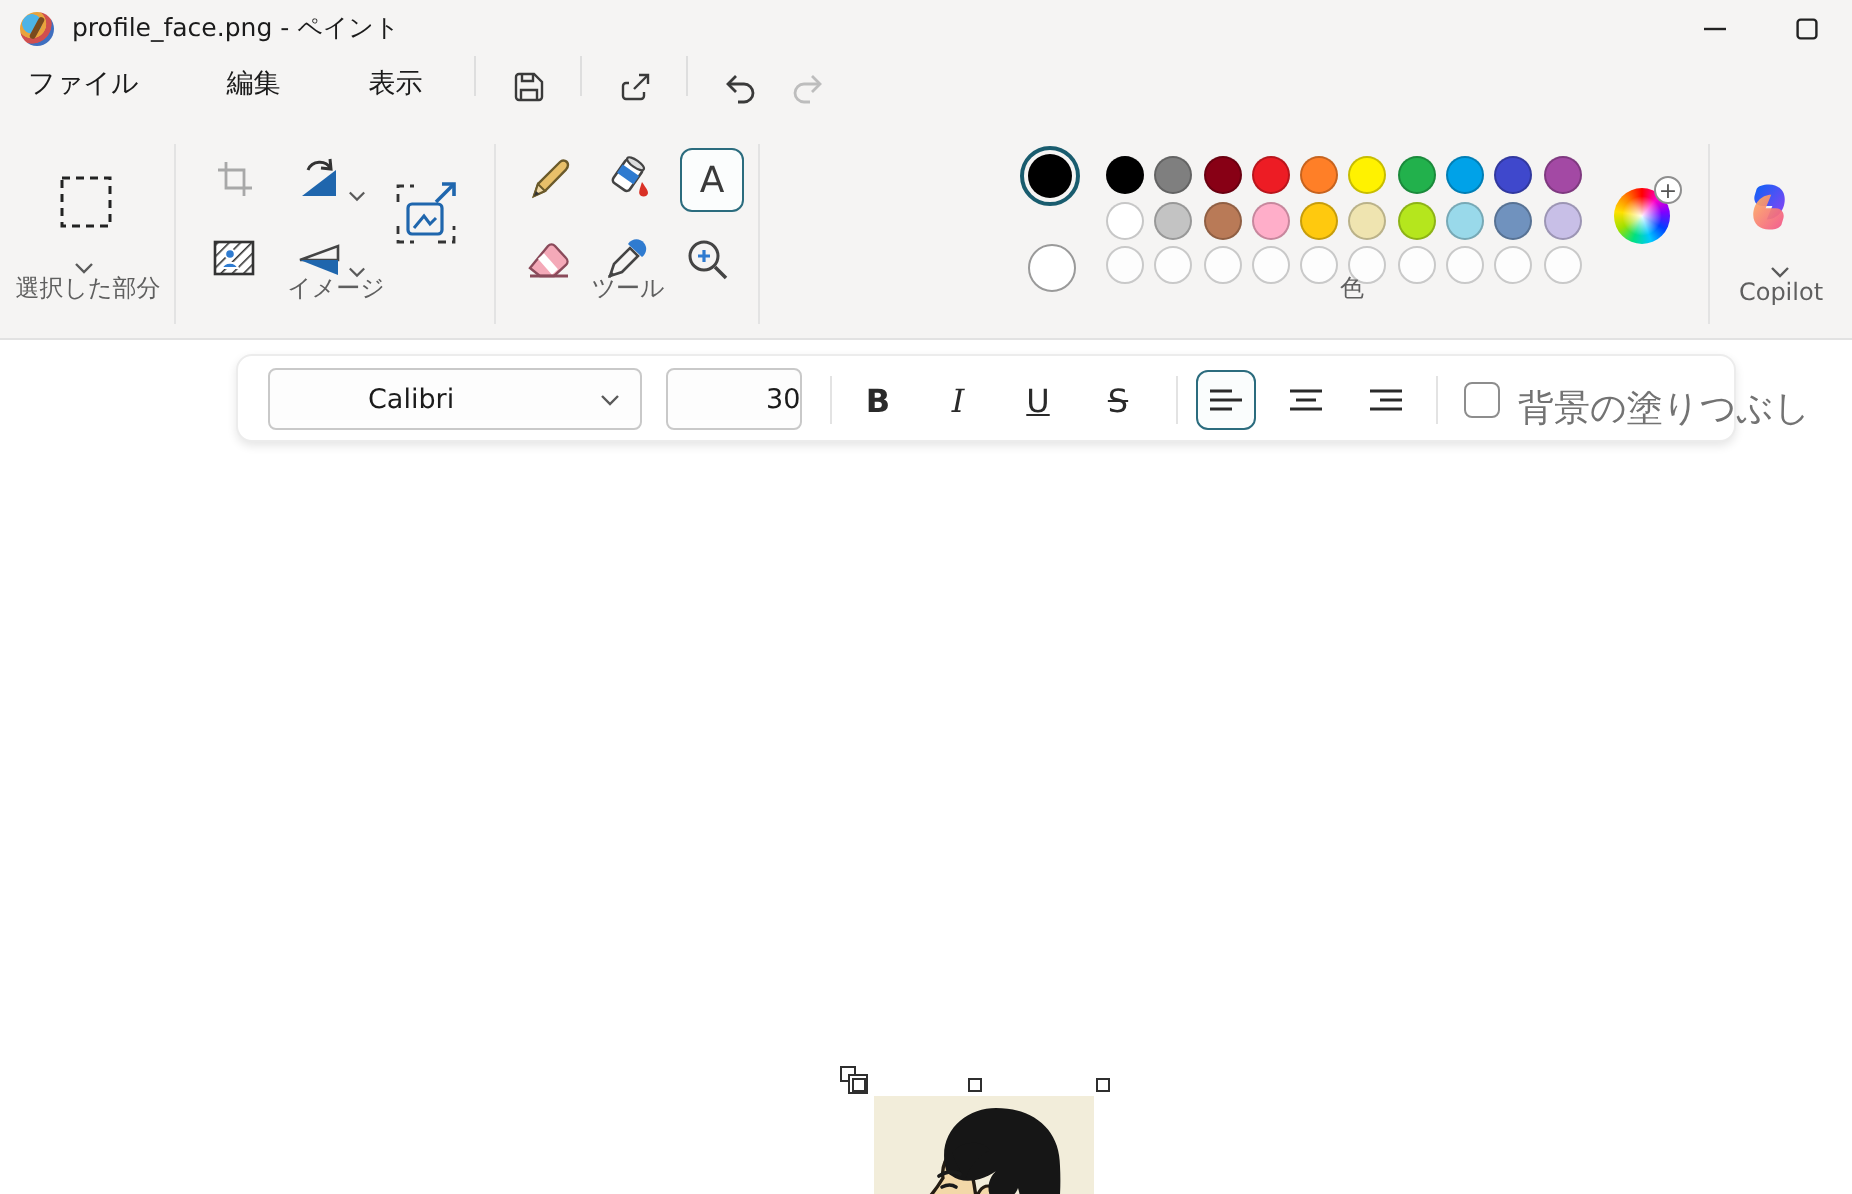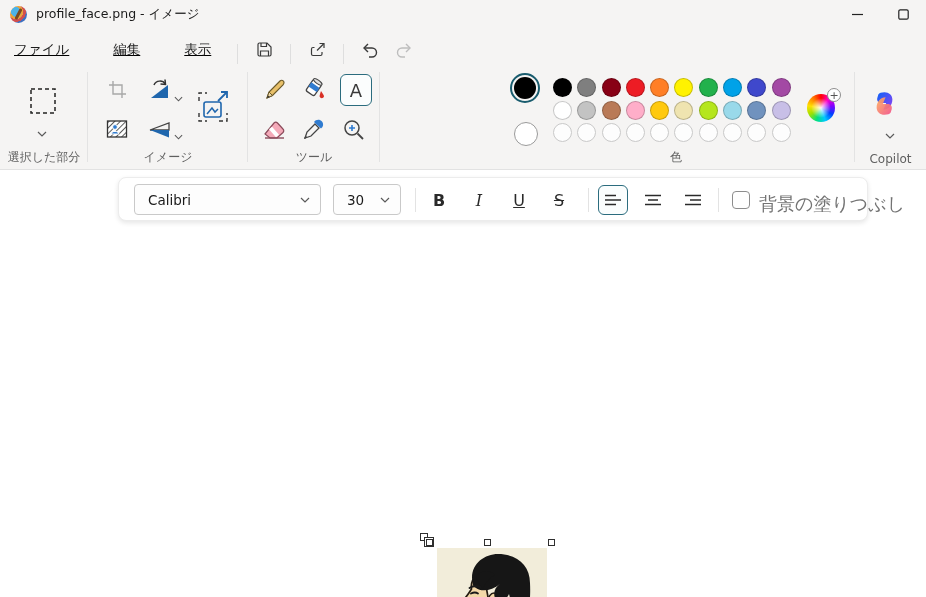--- a/index.html
+++ b/index.html
@@ -11,32 +11,32 @@
 
   .titlebar { position:absolute; left:0; top:0; width:926px; height:28px; display:flex; align-items:center; }
   .app-icon { width:17px; height:17px; margin-left:10px; border-radius:50%;
     background:radial-gradient(circle at 35% 35%, #4db3e6 0 30%, #e8a33d 32% 45%, #d04f4f 47% 62%, #3f6fbf 64% 100%); position:relative; }
   .app-icon:after{ content:""; position:absolute; left:7px; top:2px; width:3px; height:12px; background:#7a4a1e; transform:rotate(28deg); border-radius:2px; }
   .title-text { font-size:12.5px; color:#1b1b1b; margin-left:9px; }
   .win-controls { position:absolute; right:0; top:0; height:28px; display:flex; }
   .win-btn { width:46px; height:28px; display:flex; align-items:center; justify-content:center; color:#222; }
   .win-btn svg { display:block; }
 
-  .menubar { position:absolute; left:0; top:28px; width:926px; height:36px; display:flex; align-items:flex-end;text-decoration:underline; }
+  .menubar { position:absolute; left:0; top:28px; width:926px; height:36px; display:flex; align-items:flex-start; }
   .menu-item { font-size:13.5px; color:#1b1b1b; padding:5px 10px; margin-left:4px; border-radius:5px; }
   .menu-item:first-child { margin-left:4px; }
   .mb-sep { width:1px; height:20px; background:#dedede; margin:0 9px; }
   .tool-btn { width:34px; height:30px; display:flex; align-items:center; justify-content:center; border-radius:5px; }
   .tool-btn svg { display:block; }
 
   
   .ribbon { position:absolute; left:0; top:64px; width:926px; height:106px; }
   .rib-sec { position:absolute; top:0; height:106px; }
   .rib-sec.bordered:after { content:""; position:absolute; right:0; top:8px; height:90px; width:1px; background:#e3e3e3; }
-  .sec-label { position:absolute; bottom:4px; left:0; width:100%; text-align:center; font-size:12px; color:#5f5f5f; white-space:nowrap; }
+  .sec-label { position:absolute; bottom:17px; left:0; width:100%; text-align:center; font-size:12px; color:#5f5f5f; white-space:nowrap; }
   .rib-icon { position:absolute; display:flex; align-items:center; justify-content:center; }
   .chev { position:absolute; }
   .abtn { position:absolute; width:32px; height:32px; border:1px solid #2b6c7e; border-radius:6px; background:#fbfdfd;
           display:flex; align-items:center; justify-content:center; font-size:18px; color:#3a3a3a; }
 
   
   .cur-color { position:absolute; border-radius:50%; }
   .cur1-ring { width:30px; height:30px; border:2px solid #195c6e; display:flex; align-items:center; justify-content:center; background:#f5f4f3; }
   .cur1-fill { width:22px; height:22px; border-radius:50%; }
   .cur2 { width:24px; height:24px; border:1px solid #9a9a9a; }
@@ -47,21 +47,21 @@
     background:conic-gradient(#ff0000,#ff00c8,#8000ff,#0040ff,#00c8ff,#00e080,#a0e000,#ffe000,#ff8000,#ff0000); }
   .color-wheel:before { content:""; position:absolute; inset:4px; border-radius:50%;
     background:radial-gradient(circle, rgba(255,255,255,.95) 0%, rgba(255,255,255,0) 70%); }
   .wheel-plus { position:absolute; width:14px; height:14px; border-radius:50%; background:#fff; border:1px solid #8f8f8f;
     display:flex; align-items:center; justify-content:center; font-size:11px; color:#555; line-height:1; }
 
   
   .text-toolbar { position:absolute; left:118px; top:177px; width:750px; height:44px; background:#ffffff;
     border:1px solid #ececec; border-radius:8px; box-shadow:0 2px 5px rgba(0,0,0,0.10); }
   .dd { position:absolute; height:31px; background:#fdfdfd; border:1px solid #c9c9c9; border-radius:4px;
-    display:flex; align-items:center; font-size:13.5px; color:#1b1b1b; }
+    display:flex; align-items:center; font-size:13.5px; color:#1b1b1b;padding-left:36px; }
   .dd .dd-text { padding-left:13px; flex:1; }
   .dd svg { margin-right:10px; }
   .tt-sep { position:absolute; top:10px; width:1px; height:24px; background:#e3e3e3; }
   .fmt-btn { position:absolute; top:6px; width:34px; height:32px; display:flex; align-items:center; justify-content:center;
     font-size:16px; color:#2a2a2a; border-radius:5px; }
   .align-btn { position:absolute; top:7px; width:30px; height:30px; border-radius:6px; display:flex; align-items:center; justify-content:center; }
   .align-btn.selected { border:1px solid #2b6c7e; background:#fafdfd; }
   .checkbox { position:absolute; width:18px; height:18px; border:1px solid #8d8d8d; border-radius:4px; background:#fff; }
   .cb-label { position:absolute; font-size:18px; color:#737373; white-space:nowrap; }
 
@@ -74,21 +74,21 @@
   .move-badge { position:absolute; left:-9px; top:-9px; width:8px; height:8px; background:#fff; border:1px solid #2f2f2f; }
   .move-badge:after { content:""; position:absolute; left:3px; top:3px; width:8px; height:8px; background:#fff; border:1px solid #2f2f2f; }
 </style>
 </head>
 <body>
 
 <div class="chrome">
 
   <div class="titlebar">
     <div class="app-icon"></div>
-    <span class="title-text">profile_face.png - イメージ</span>
+    <span class="title-text">profile_face.png - ペイント</span>
     <div class="win-controls">
       <div class="win-btn">
         <svg width="11" height="11" viewBox="0 0 11 11">
             <line x1="0" y1="5.5" x2="11" y2="5.5" stroke="#222" stroke-width="1.2"></line>
           </svg>
       </div>
       <div class="win-btn">
         <svg width="11" height="11" viewBox="0 0 11 11">
             <rect x="0.8" y="0.8" width="9.4" height="9.4" rx="1.5" fill="none" stroke="#222" stroke-width="1.2"></rect>
           </svg>

